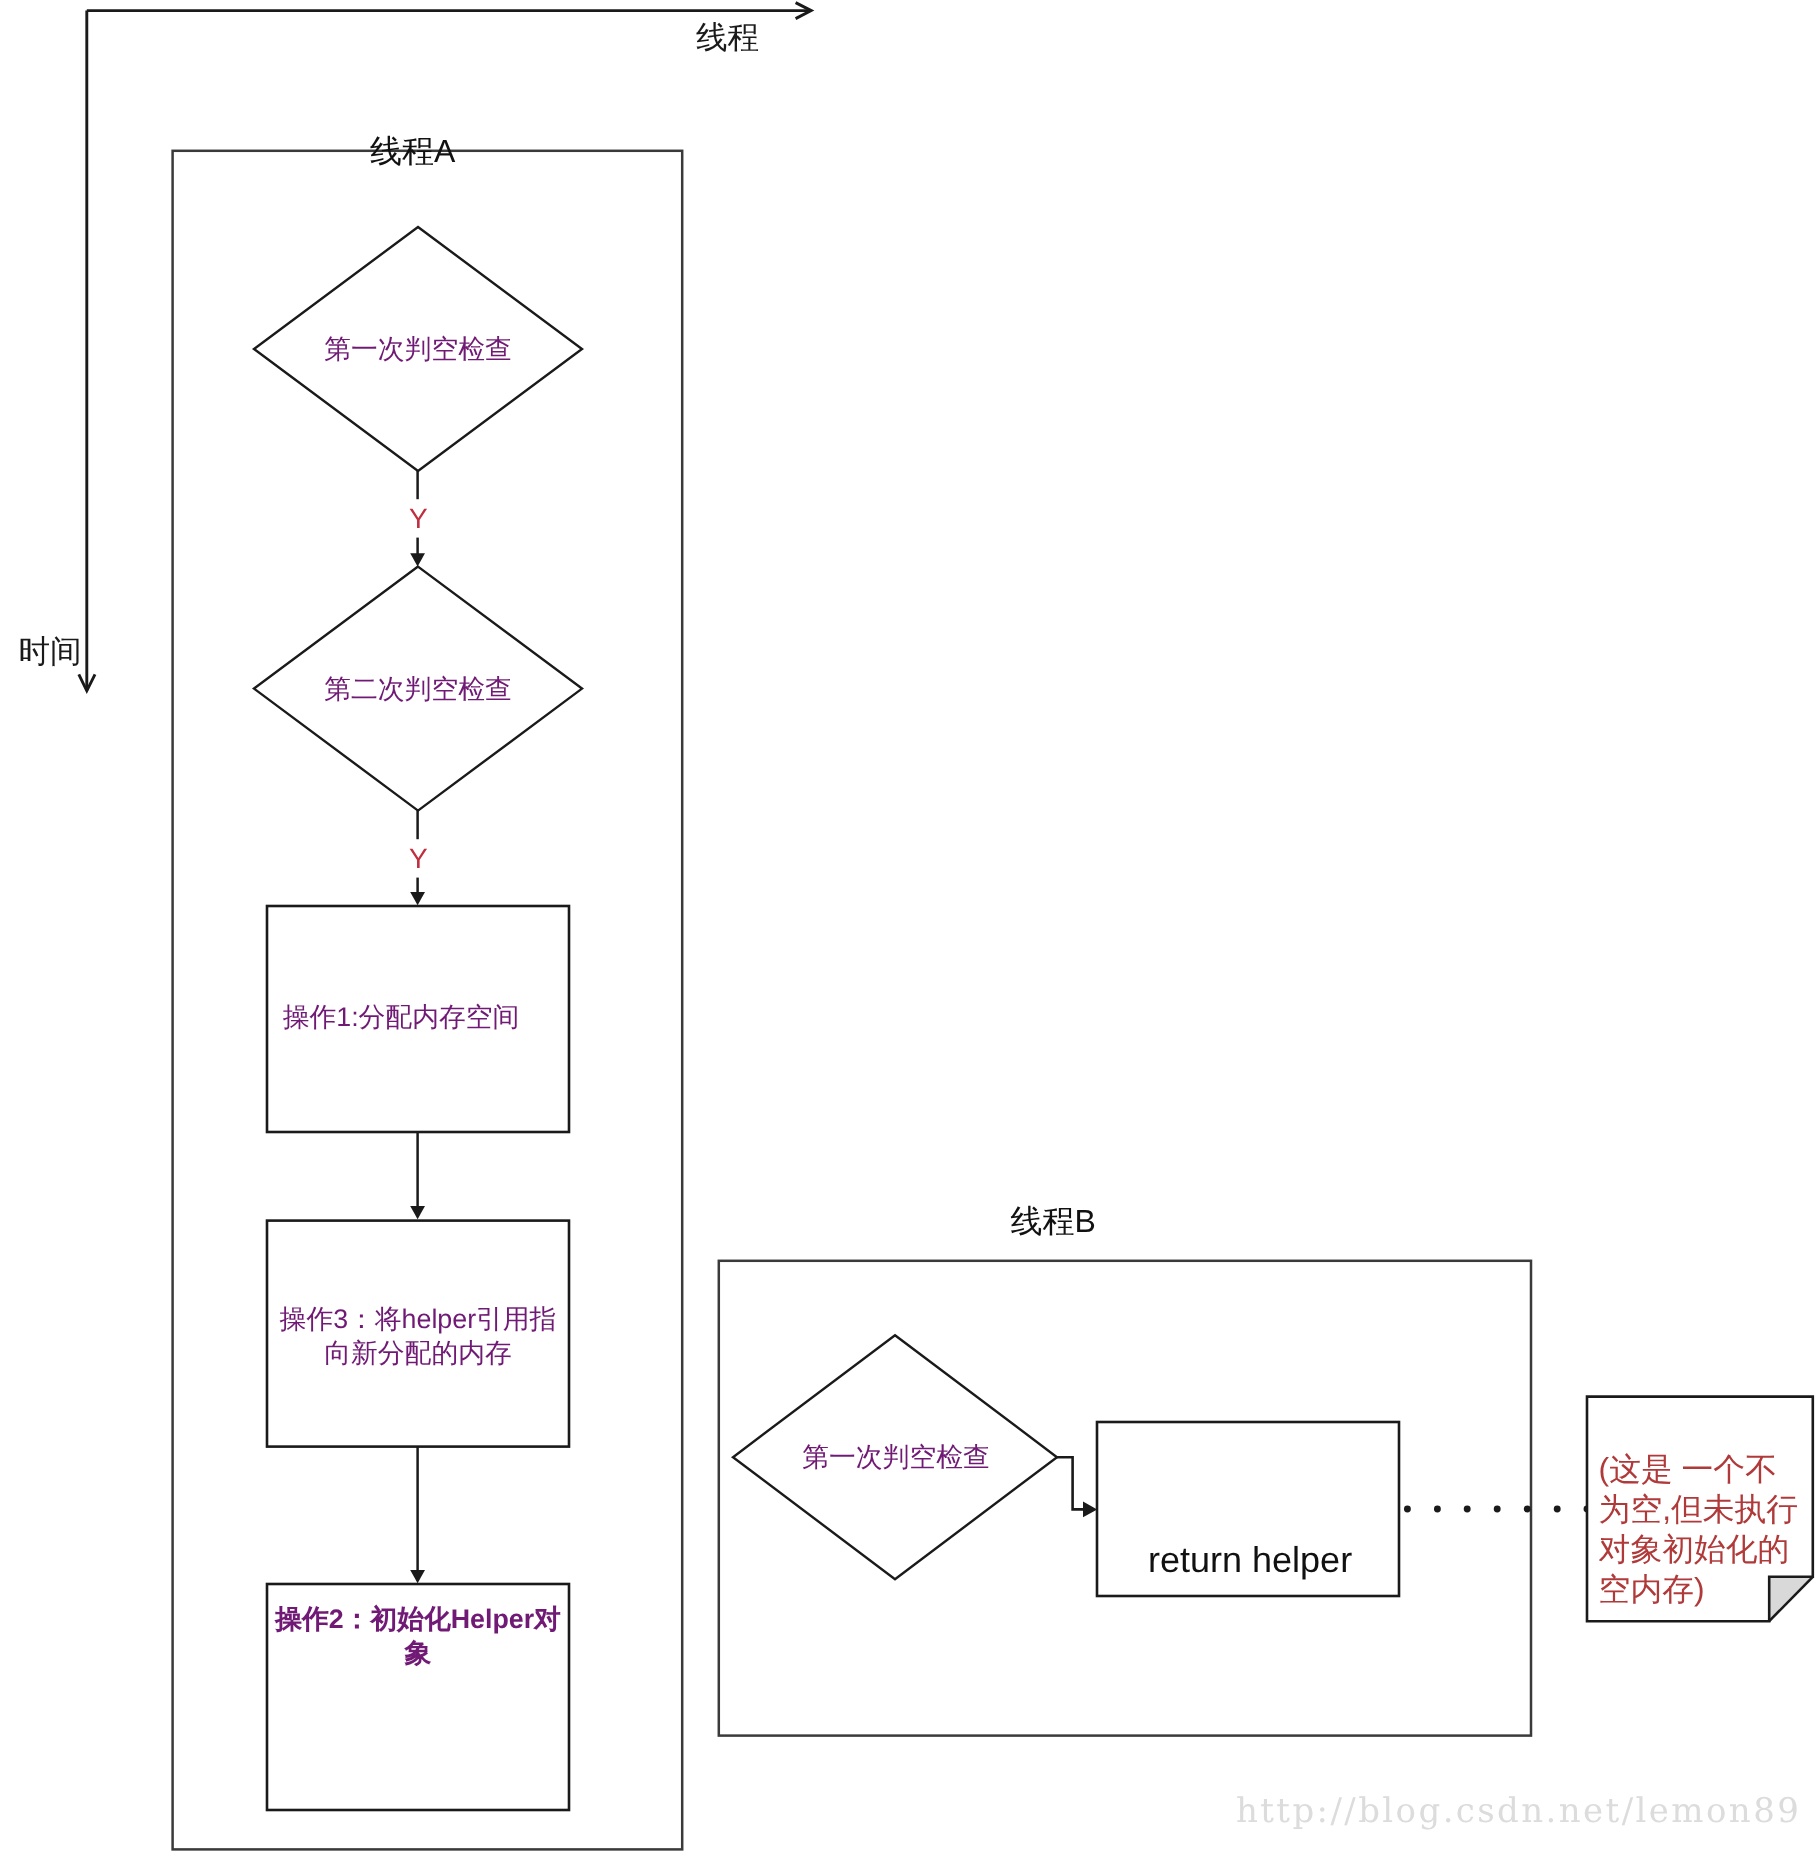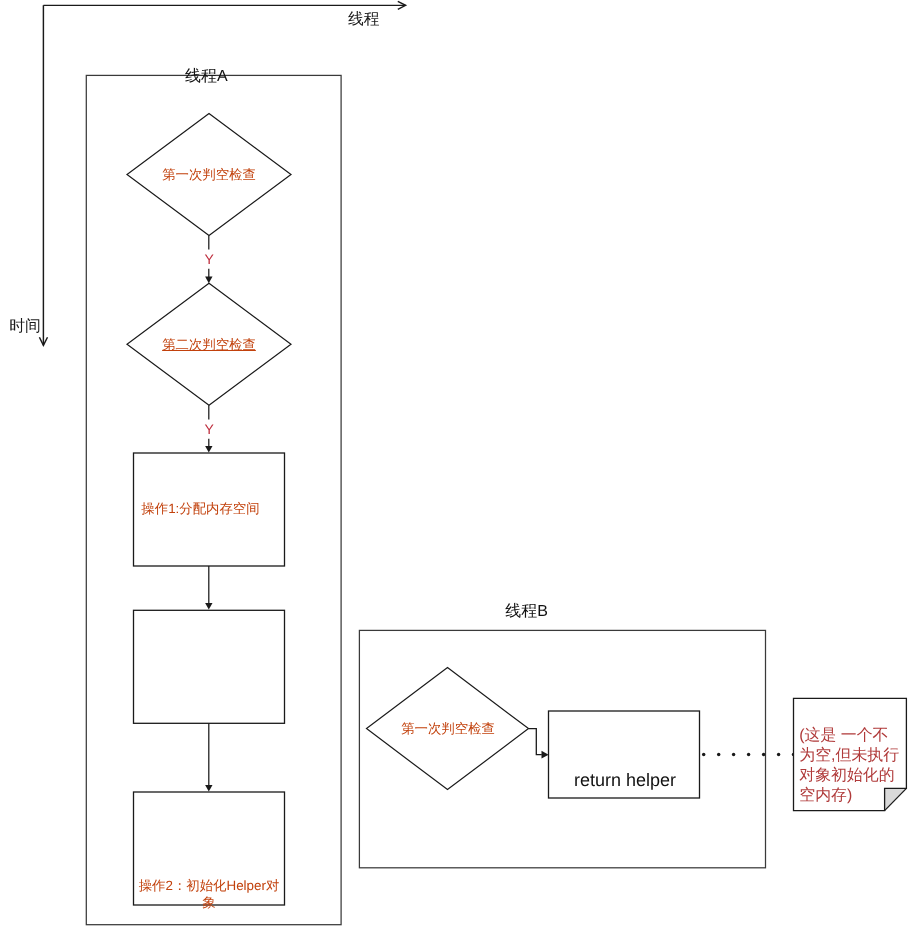--- a/index.html
+++ b/index.html
@@ -7,21 +7,21 @@
   body{width:908px;height:926px;overflow:hidden;
        font-family:"Liberation Sans",sans-serif;color:#000;
        -webkit-font-smoothing:antialiased;
        text-rendering:geometricPrecision;}
   #stage{position:relative;width:908px;height:926px;background:#fff;padding-left:15px;}
   svg.layer{position:absolute;left:0;top:0;width:908px;height:926px;overflow:visible;}
   .lbl{position:absolute;white-space:nowrap;line-height:1;}
   .axis-label{font-size:15.8px;color:#1a1a1a;}
   .thread-title{font-size:16px;color:#111;}
   .node-text{position:absolute;text-align:center;line-height:16.6px;
-             font-size:13.4px;color:#c2410c;}
+             font-size:13.4px;color:#701a75;}
   .mono-wm{position:absolute;font-family:"DejaVu Serif",serif;font-size:17px;
            color:#dcdcdc;letter-spacing:1.2px;white-space:nowrap;}
   .edge-y{position:absolute;font-size:14px;color:#bf2f3f;line-height:1;font-family:"Liberation Sans",sans-serif;}
   .note-text{position:absolute;font-size:15.9px;line-height:20.2px;color:#b03a3a;
              white-space:nowrap;}
   .ret-text{position:absolute;font-size:18px;color:#111;white-space:nowrap;margin-top:25px;}
 </style>
 </head>
 <body>
 
@@ -79,33 +79,35 @@
       </g>
   </svg>
 
   <div class="lbl axis-label" style="left:348px;top:12px;">线程</div>
   <div class="lbl axis-label" style="left:9.2px;top:319px;text-align:center;">时间</div>
 
   <div class="lbl thread-title" style="left:185px;top:45px;margin-top:24px;">线程A</div>
   <div class="lbl thread-title" style="left:505.2px;top:604px;">线程B</div>
 
   <div class="node-text" style="left:129px;top:167px;width:160px;">第一次判空检查</div>
-  <div class="node-text" style="left:129px;top:337px;width:160px;text-decoration:underline;">第二次判空检查</div>
+  <div class="node-text" style="left:129px;top:337px;width:160px;">第二次判空检查</div>
   <div class="node-text" style="left:125px;top:501px;width:151px;">操作1:分配内存空间</div>
 
+  <div class="node-text" style="left:131px;top:652px;width:156px;"><span>操作3：将helper引用指</span><br><span>向新分配的内存</span></div>
 
-  <div class="node-text" style="left:131px;top:878px;width:156px;"><span>操作2：初始化Helper对</span><br><span>象</span></div>
+  <div class="node-text" style="left:131px;top:802px;width:156px;font-weight:bold;"><span>操作2：初始化Helper对</span><br><span>象</span></div>
 
   <div class="node-text" style="left:368px;top:721px;width:160px;">第一次判空检查</div>
   <div class="ret-text" style="left:574px;top:745px;">return helper</div>
 
   <div class="edge-y" style="left:204.5px;top:252.2px;">Y</div>
   <div class="edge-y" style="left:204.5px;top:422.2px;">Y</div>
 
   <div class="note-text" style="left:799.3px;top:725.8px;width:112px;">
       <div>(这是 一个不</div>
       <div>为空,但未执行</div>
       <div>对象初始化的</div>
       <div>空内存)</div>
     </div>
 
+  <div class="mono-wm" style="left:618px;top:896px;">http://blog.csdn.net/lemon89</div>
 
 </div>
 
 </body></html>

